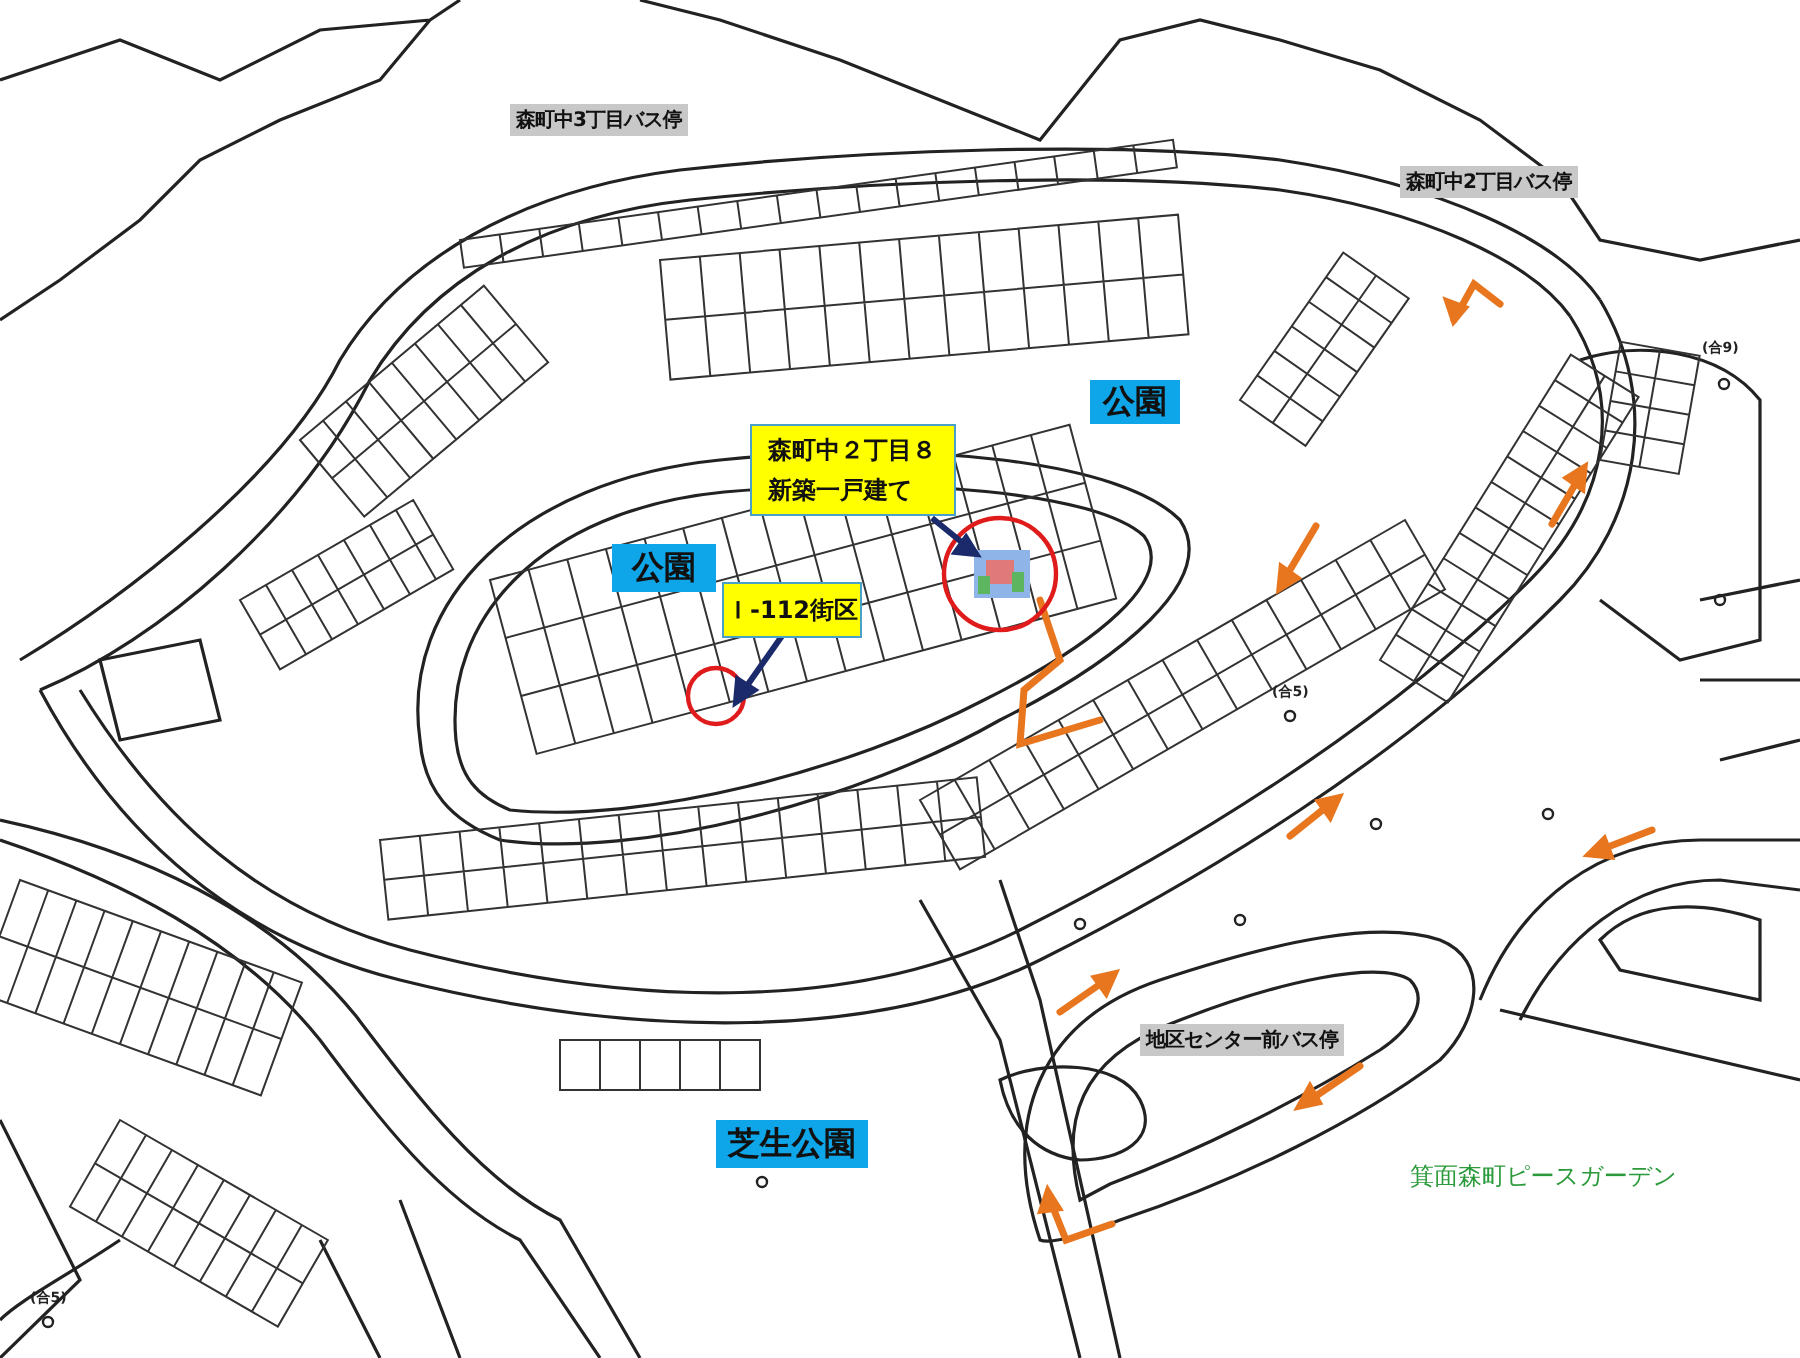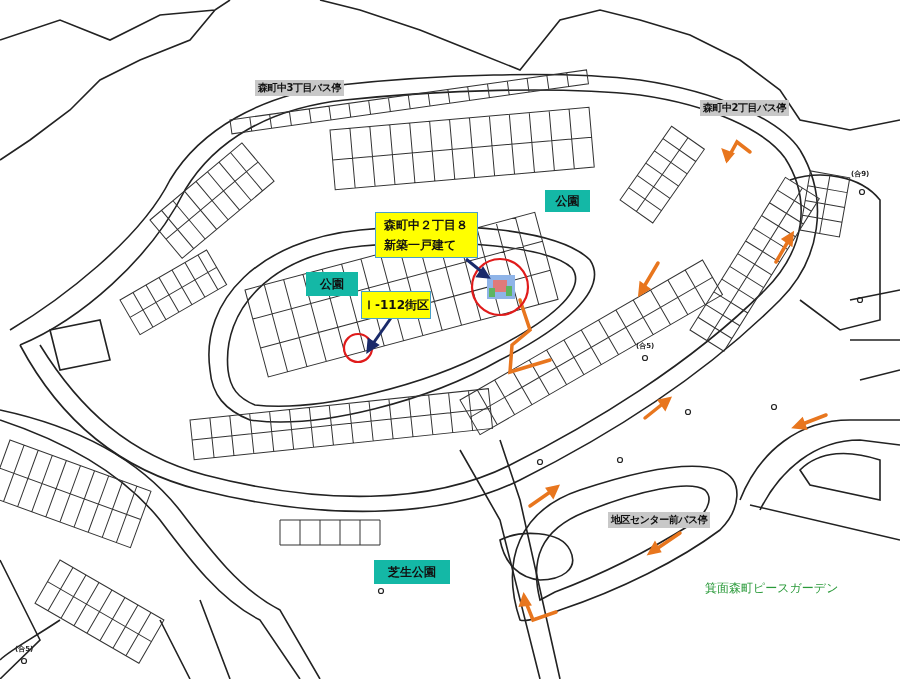--- a/index.html
+++ b/index.html
@@ -1,20 +1,20 @@
 <!DOCTYPE html>
 <html><head>
 <meta charset="utf-8">
 <style>
   html, body { margin: 0; padding: 0; background: #ffffff; }
   body { width: 900px; height: 679px; position: relative; overflow: hidden; font-family: "DejaVu Sans", sans-serif; }
   #map { position: absolute; left: 0; top: 0; width: 900px; height: 679px; }
   .label { position: absolute; white-space: nowrap; font-weight: bold; color: #111; display: flex; align-items: center; justify-content: center; box-sizing: border-box; }
   .bus { background: #c8c8c8; font-size: 10px; padding: 1px 3px; font-weight: bold; letter-spacing: -0.5px; }
-  .park { background: #14b8a6; font-size: 12px; }
+  .park { background: #0ea5e9; font-size: 16px; }
   .callout { background: #ffff00; border: 1px solid #49a0c9; font-size: 12px; }
   .callout2 { flex-direction: column; align-items: flex-start; padding: 4px 8px; line-height: 20px; }
   .green-text { color: #2a9a3a; font-weight: normal; font-size: 12px; text-align: center; }
   .lot-code { position: absolute; font-size: 7px; color: #222; font-weight: bold; }
 </style>
 </head>
 <body>
 
 <svg id="map" viewBox="0 0 900 679" xmlns="http://www.w3.org/2000/svg">
   <g fill="none" stroke="#222" stroke-width="1.6">
@@ -142,27 +142,27 @@
   </g>
 
   <g stroke="#1a2a6a" stroke-width="3" fill="#1a2a6a">
     <line x1="466" y1="259" x2="482" y2="272"></line>
     <path d="M488 277 l -10 -1 l 5 -7 Z"></path>
     <line x1="398" y1="308" x2="372" y2="345"></line>
     <path d="M368 351 l 1 -11 l 8 5 Z"></path>
   </g>
 </svg>
 
-<div class="label bus" style="left:255px; top:80px;">森町中3丁目バス停</div>
-<div class="label bus" style="left:700px; top:100px;">森町中2丁目バス停</div>
-<div class="label bus" style="left:570px; top:512px;margin-left:38px;">地区センター前バス停</div>
+<div class="label bus" style="left:255px; top:52px;">森町中3丁目バス停</div>
+<div class="label bus" style="left:700px; top:83px;">森町中2丁目バス停</div>
+<div class="label bus" style="left:570px; top:512px;">地区センター前バス停</div>
 
 <div class="label park" style="left:545px; top:190px; width:45px; height:22px;">公園</div>
 <div class="label park" style="left:306px; top:272px; width:52px; height:24px;">公園</div>
-<div class="label park" style="left:374px; top:560px; width:76px; height:24px;">芝生公園</div>
+<div class="label park" style="left:358px; top:560px; width:76px; height:24px;">芝生公園</div>
 
 <div class="label callout callout2" style="left:375px; top:212px; width:103px; height:46px;">
   <span>森町中２丁目８</span>
   <span>新築一戸建て</span>
 </div>
 <div class="label callout" style="left:361px; top:291px; width:70px; height:28px;">Ｉ-112街区</div>
 
 <div class="label green-text" style="left:705px; top:580px;">箕面森町ピースガーデン</div>
 
 <div class="lot-code" style="left:851px; top:169px;">(合9)</div>

